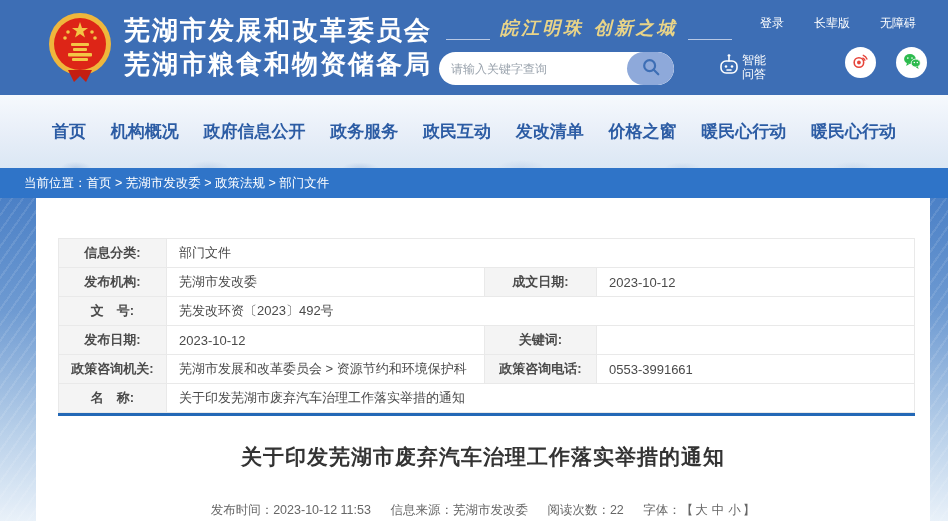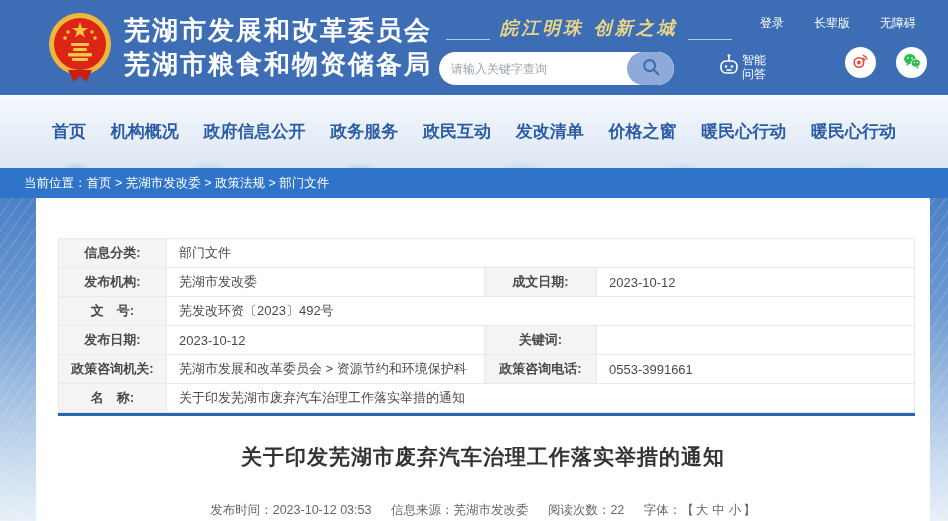--- a/index.html
+++ b/index.html
@@ -226,21 +226,21 @@
             <td colspan="3">关于印发芜湖市废弃汽车治理工作落实举措的通知</td>
           </tr>
         </tbody>
           </table>
       </div>
       <div class="divider"></div>
 
       <h1 class="article-title">关于印发芜湖市废弃汽车治理工作落实举措的通知</h1>
 
       <div class="article-meta">
-        <span class="grp"><span>发布时间：</span><span>2023-10-12 03:53</span></span>
+        <span class="grp"><span>发布时间：</span><span>2023-10-12 11:53</span></span>
         <span class="grp"><span>信息来源：</span><span>芜湖市发改委</span></span>
         <span class="grp"><span>阅读次数：</span><span>22</span></span>
         <span class="grp"><span>字体：</span><span>【</span><span class="fs">大</span><span class="fs">中</span><span class="fs">小</span><span>】</span></span>
       </div>
 
       <div class="bottom-rule"></div>
 
     </div>
   </div>
 

